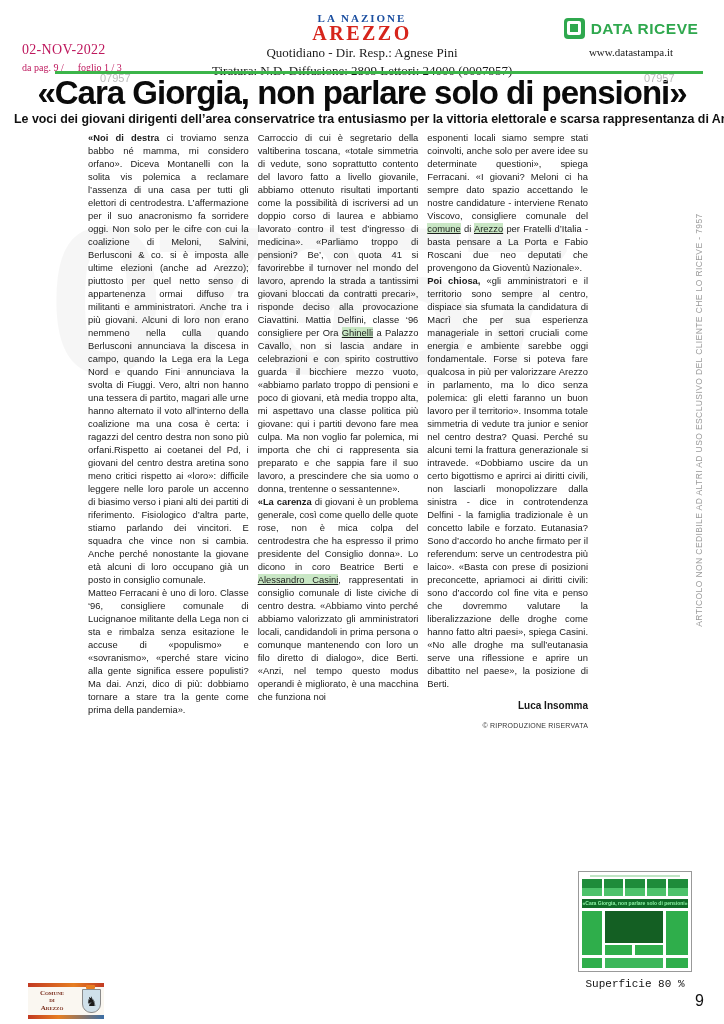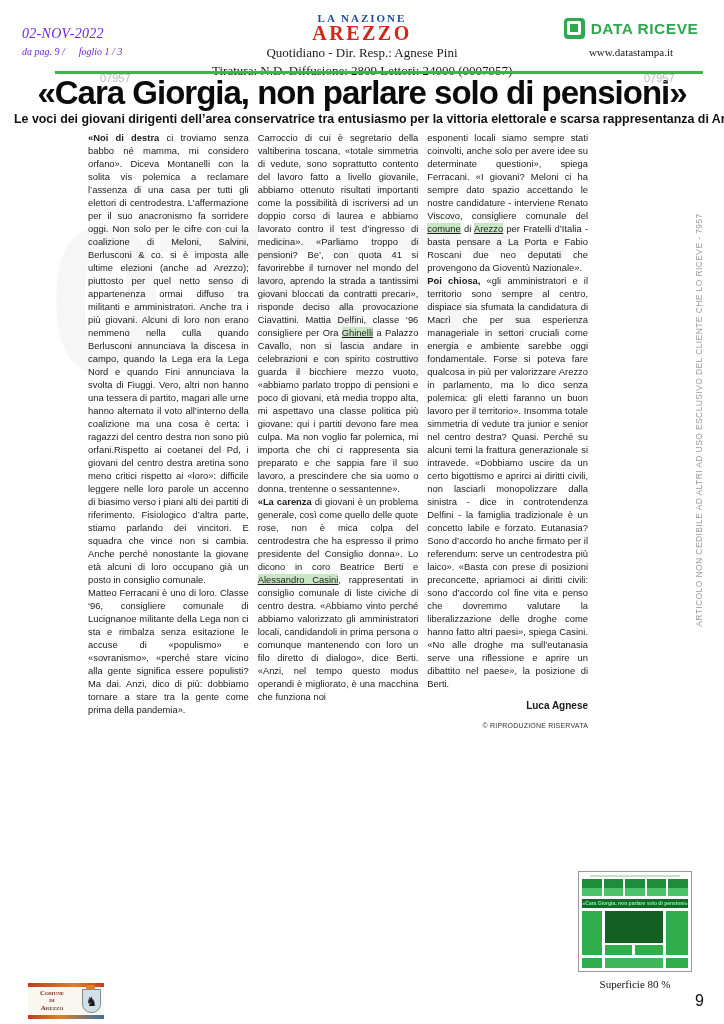--- a/index.html
+++ b/index.html
@@ -1,20 +1,20 @@
 <!DOCTYPE html>
 <html lang="it"><head>
 <meta charset="utf-8">
 <style>
   html,body{margin:0;padding:0;}
   body{background:#e8e8e8;font-family:"Liberation Sans",sans-serif;}
   .page{position:relative;width:724px;height:1024px;background:#ffffff;margin:0 auto;overflow:hidden;}
 
   
-  .header-left{position:absolute;left:22px;top:26px;font-family:"Liberation Serif",serif;color:#6d28d9;font-style:italic;}
+  .header-left{position:absolute;left:22px;top:42px;font-family:"Liberation Serif",serif;color:#be185d;}
   .header-date{font-size:14px;letter-spacing:.3px;}
   .header-pageinfo{font-size:10px;margin-top:4px;}
   .header-pageinfo span{margin-right:14px;}
 
   .header-center{position:absolute;left:212px;top:12px;width:300px;text-align:center;}
   .pub-top{font-family:"Liberation Serif",serif;font-weight:bold;font-size:11px;color:#1c4fa0;letter-spacing:2px;}
   .pub-name{font-family:"Liberation Serif",serif;font-weight:bold;font-size:20px;color:#d6251c;letter-spacing:2.5px;line-height:19px;}
   .pub-line{font-family:"Liberation Serif",serif;font-size:13px;color:#1a1a1a;margin-top:2px;white-space:nowrap;}
 
   .header-right{position:absolute;right:18px;top:18px;width:150px;text-align:center;}
@@ -72,21 +72,21 @@
   .t-photo .ln{height:8px;background:#4cc26a;}
   .t-headbar{position:absolute;left:0;top:24px;width:106px;height:9px;background:#0f6b26;color:#8af0a2;font-size:5px;font-weight:bold;line-height:9px;white-space:nowrap;overflow:hidden;text-align:center;}
   .t-colL{position:absolute;left:0;top:36px;width:20px;height:44px;background:#2fae4b;}
   .t-photo-main{position:absolute;left:23px;top:36px;width:58px;height:32px;background:#145f23;}
   .t-under1{position:absolute;left:23px;top:70px;width:27px;height:10px;background:#2fae4b;}
   .t-under2{position:absolute;left:53px;top:70px;width:28px;height:10px;background:#2fae4b;}
   .t-colR{position:absolute;left:84px;top:36px;width:22px;height:44px;background:#2fae4b;}
   .t-bot1{position:absolute;left:0;top:83px;width:20px;height:10px;background:#2fae4b;}
   .t-bot2{position:absolute;left:23px;top:83px;width:58px;height:10px;background:#3db75a;}
   .t-bot3{position:absolute;left:84px;top:83px;width:22px;height:10px;background:#2fae4b;}
-  .thumb-caption{position:absolute;left:578px;top:978px;width:114px;text-align:center;font-family:Liberation Serif, serif;font-size:11px;color:#111;}
+  .thumb-caption{position:absolute;left:578px;top:978px;width:114px;text-align:center;font-family:Liberation Mono, monospace;font-size:11px;color:#111;}
 </style>
 </head>
 <body>
 
 <div class="page">
 
   <div class="header-left">
     <div class="header-date">02-NOV-2022</div>
     <div class="header-pageinfo">
       <span>da pag. 9 /</span><span>foglio 1 / 3</span>
@@ -125,21 +125,21 @@
     </div>
 
     <div class="col">
       <p><span>Carroccio di cui è segretario della valtiberina toscana, «totale simmetria di vedute, sono soprattutto contento del lavoro fatto a livello giovanile, abbiamo ottenuto risultati importanti come la possibilità di iscriversi ad un doppio corso di laurea e abbiamo lavorato contro il test d’ingresso di medicina». «Parliamo troppo di pensioni? Be’, con quota 41 si favorirebbe il turnover nel mondo del lavoro, aprendo la strada a tantissimi giovani bloccati da contratti precari», risponde deciso alla provocazione Ciavattini. Mattia Delfini, classe ‘96 consigliere per Ora </span><span class="hl">Ghinelli</span><span> a Palazzo Cavallo, non si lascia andare in celebrazioni e con spirito costruttivo guarda il bicchiere mezzo vuoto, «abbiamo parlato troppo di pensioni e poco di giovani, età media troppo alta, mi aspettavo una classe politica più giovane: qui i partiti devono fare mea culpa. Ma non voglio far polemica, mi importa che chi ci rappresenta sia preparato e che sappia fare il suo lavoro, a prescindere che sia uomo o donna, trentenne o sessantenne».</span></p>
       <p><span class="b">«La carenza</span><span> di giovani è un problema generale, così come quello delle quote rose, non è mica colpa del centrodestra che ha espresso il primo presidente del Consiglio donna». Lo dicono in coro Beatrice Berti e </span><span class="hl">Alessandro Casini</span><span>, rappresentati in consiglio comunale di liste civiche di centro destra. «Abbiamo vinto perché abbiamo valorizzato gli amministratori locali, candidandoli in prima persona o comunque mantenendo con loro un filo diretto di dialogo», dice Berti. «Anzi, nel tempo questo modus operandi è migliorato, è una macchina che funziona noi</span></p>
     </div>
 
     <div class="col">
       <p><span>esponenti locali siamo sempre stati coinvolti, anche solo per avere idee su determinate questioni», spiega Ferracani. «I giovani? Meloni ci ha sempre dato spazio accettando le nostre candidature - interviene Renato Viscovo, consigliere comunale del </span><span class="hl">comune</span><span> di </span><span class="hl">Arezzo</span><span> per Fratelli d’Italia - basta pensare a La Porta e Fabio Roscani due neo deputati che provengono da Gioventù Nazionale».</span></p>
       <p><span class="b">Poi chiosa,</span><span> «gli amministratori e il territorio sono sempre al centro, dispiace sia sfumata la candidatura di Macrì che per sua esperienza manageriale in settori cruciali come energia e ambiente sarebbe oggi fondamentale. Forse si poteva fare qualcosa in più per valorizzare Arezzo in parlamento, ma lo dico senza polemica: gli eletti faranno un buon lavoro per il territorio». Insomma totale simmetria di vedute tra junior e senior nel centro destra? Quasi. Perché su alcuni temi la frattura generazionale si intravede. «Dobbiamo uscire da un certo bigottismo e aprirci ai diritti civili, non lasciarli monopolizzare dalla sinistra - dice in controtendenza Delfini - la famiglia tradizionale è un concetto labile e forzato. Eutanasia? Sono d’accordo ho anche firmato per il referendum: serve un centrodestra più laico». «Basta con prese di posizioni preconcette, apriamoci ai diritti civili: sono d’accordo col fine vita e penso che dovremmo valutare la liberalizzazione delle droghe come hanno fatto altri paesi», spiega Casini. «No alle droghe ma sull’eutanasia serve una riflessione e aprire un dibattito nel paese», la posizione di Berti.</span></p>
-      <div class="byline">Luca Agnese</div>
+      <div class="byline">Luca Insomma</div>
       <div class="copyright">© RIPRODUZIONE RISERVATA</div>
     </div>
 
   </div>
 
   <div class="vertical-note">ARTICOLO NON CEDIBILE AD ALTRI AD USO ESCLUSIVO DEL CLIENTE CHE LO RICEVE - 7957</div>
 
   <div class="stamp">
     <div class="stamp-bar"></div>
     <div class="stamp-mid">

